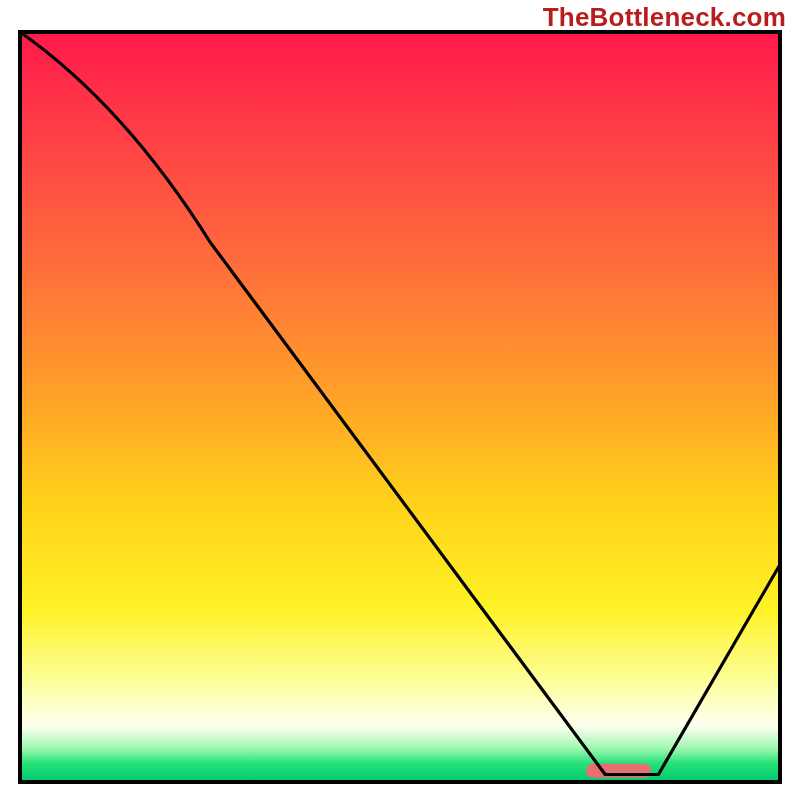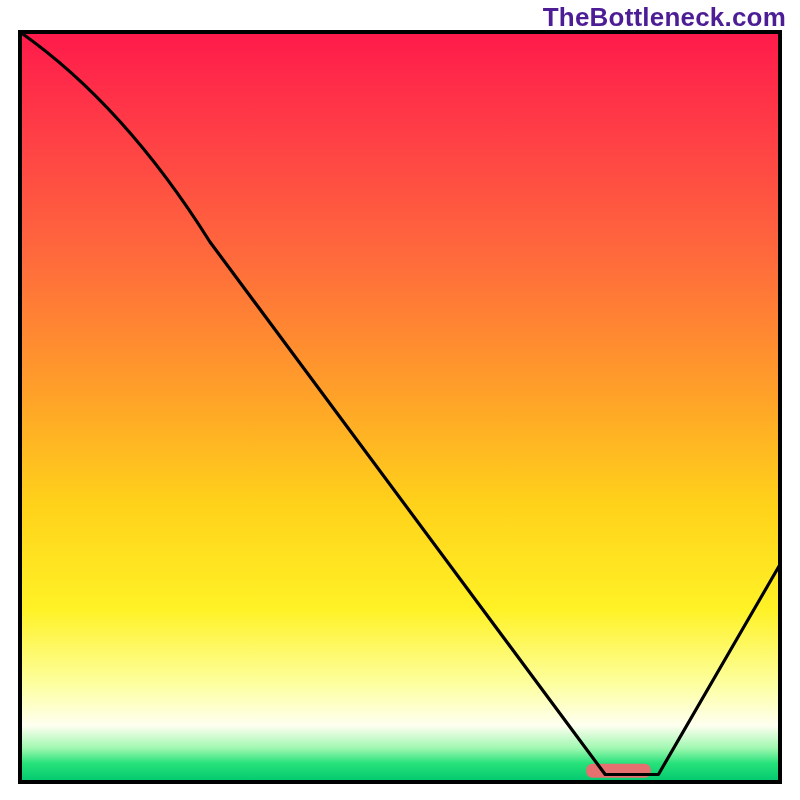--- a/index.html
+++ b/index.html
@@ -15,21 +15,21 @@
     position: relative;
     width: 800px;
     height: 800px;
   }
   #watermark {
     position: absolute;
     top: 2px;
     right: 14px;
     font-size: 26px;
     font-weight: 600;
-    color: #4c1d95;
+    color: #b91c1c;
     letter-spacing: 0.2px;
   }
   svg {
     display: block;
   }
 </style>
 </head>
 <body>
 
 <div id="container">

